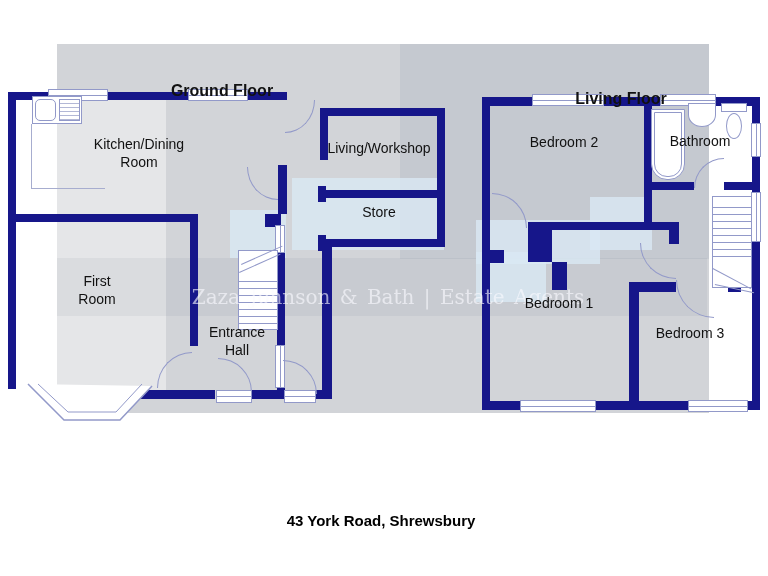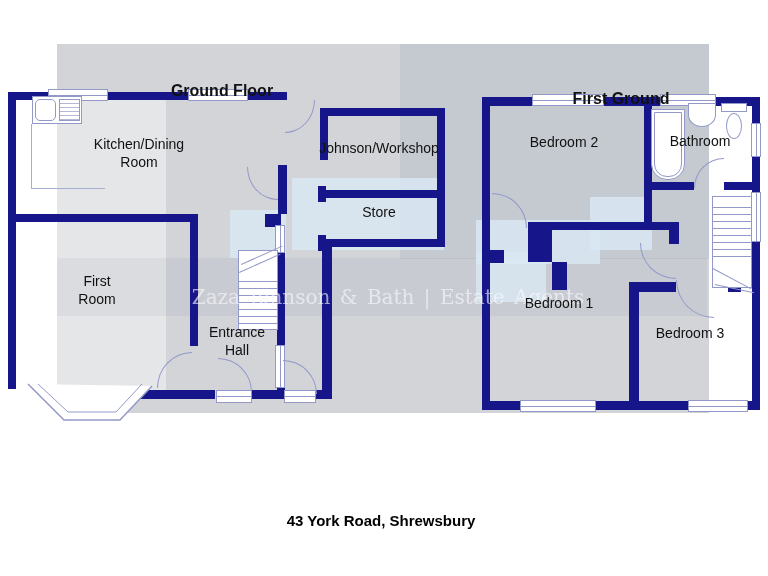--- a/index.html
+++ b/index.html
@@ -134,25 +134,25 @@
 
   <div class="stairs" style="left:712px;top:196px;width:40px;height:92px;">
     <div class="treads" style="top:4px;height:62px;"></div>
   </div>
   <div class="dline" style="left:713px;top:268px;width:44px;transform:rotate(28deg);"></div>
   <div class="dline" style="left:715px;top:284px;width:40px;transform:rotate(12deg);"></div>
 
   <div class="wm-tag" style="left:388px;top:297px;">Zaza Johnson &amp; Bath  |  Estate Agents</div>
 
   <div class="title" style="left:222px;top:63px;">Ground Floor</div>
-  <div class="title" style="left:621px;top:71px;">First Ground</div>
+  <div class="title" style="left:621px;top:71px;">Living Floor</div>
 
   <div class="lbl" style="left:139px;top:153px;">Kitchen/Dining
 Room</div>
-  <div class="lbl" style="left:379px;top:148px;">Johnson/Workshop</div>
+  <div class="lbl" style="left:379px;top:148px;">Living/Workshop</div>
   <div class="lbl" style="left:379px;top:212px;">Store</div>
   <div class="lbl" style="left:97px;top:290px;">First
 Room</div>
   <div class="lbl" style="left:237px;top:341px;">Entrance
 Hall</div>
   <div class="lbl" style="left:564px;top:142px;">Bedroom 2</div>
   <div class="lbl" style="left:700px;top:141px;">Bathroom</div>
   <div class="lbl" style="left:559px;top:303px;">Bedroom 1</div>
   <div class="lbl" style="left:690px;top:333px;">Bedroom 3</div>
 

